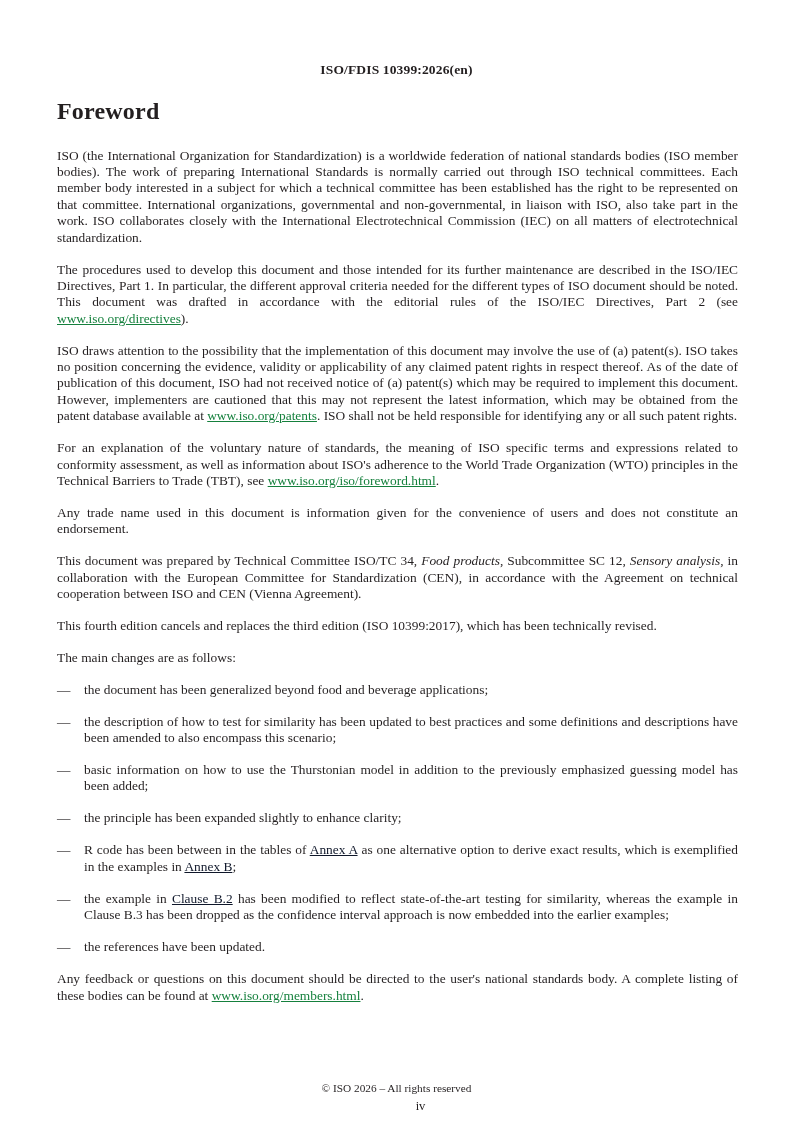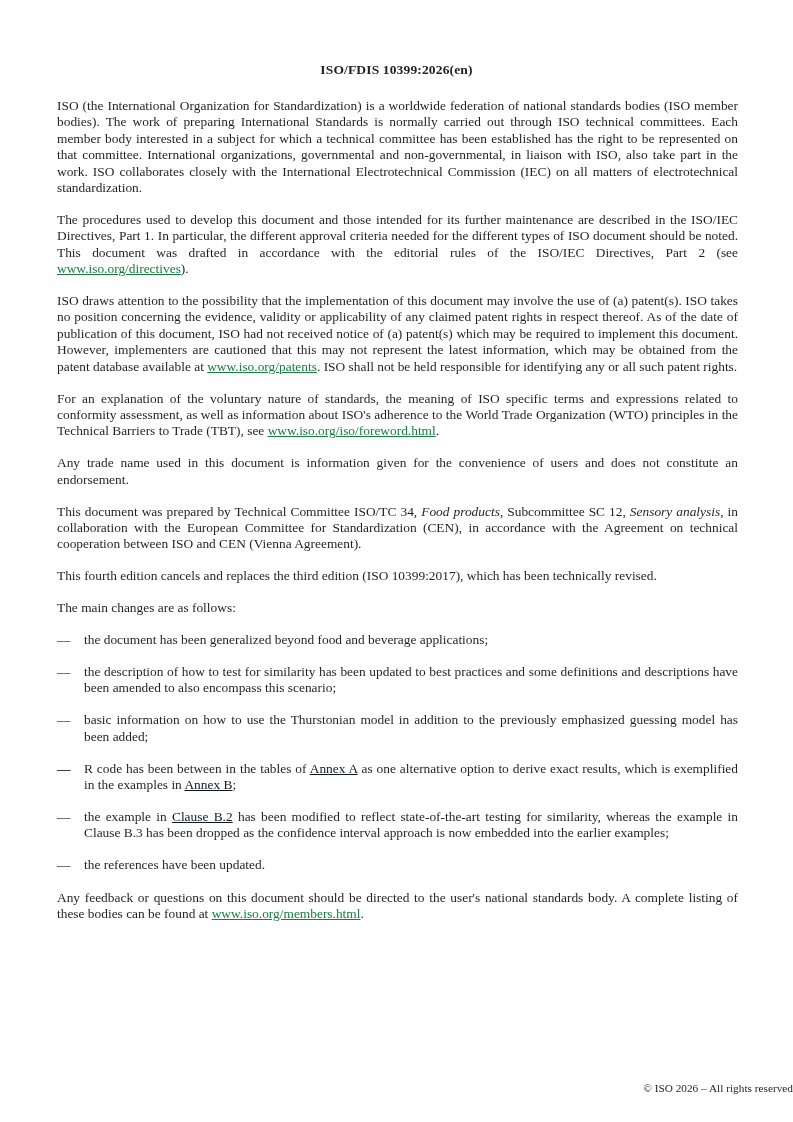--- a/index.html
+++ b/index.html
@@ -86,21 +86,21 @@
   a.xref {
     color: #0f172a;
     text-decoration: underline;
     text-underline-offset: 1px;
   }
   i, .ital { font-style: italic; }
   .footer {
     position: absolute;
     left: 0;
     width: 793px;
-    text-align: right;
+    text-align: center;
     color: #231f20;
   }
   .footer-copyright {
     top: 1066px;
     font-size: 11.3px;
   }
   .footer-pagenum {
     top: 1083px;
     font-size: 12.5px;
     margin-left: 24px;
@@ -108,20 +108,21 @@
 </style>
 </head>
 <body>
 
 <div class="page">
 
   <div class="doc-header">ISO/FDIS 10399:2026(en)</div>
 
   <div class="content">
 
+    <h1 class="foreword">Foreword</h1>
 
     <p class="para">ISO (the International Organization for Standardization) is a worldwide federation of national standards bodies (ISO member bodies). The work of preparing International Standards is normally carried out through ISO technical committees. Each member body interested in a subject for which a technical committee has been established has the right to be represented on that committee. International organizations, governmental and non-governmental, in liaison with ISO, also take part in the work. ISO collaborates closely with the International Electrotechnical Commission (IEC) on all matters of electrotechnical standardization.</p>
 
     <p class="para"><span>The procedures used to develop this document and those intended for its further maintenance are described in the ISO/IEC Directives, Part 1. In particular, the different approval criteria needed for the different types of ISO document should be noted. This document was drafted in accordance with the editorial rules of the ISO/IEC Directives, Part 2 (see </span><a class="link" href="#">www.iso.org/directives</a><span>).</span></p>
 
     <p class="para"><span>ISO draws attention to the possibility that the implementation of this document may involve the use of (a) patent(s). ISO takes no position concerning the evidence, validity or applicability of any claimed patent rights in respect thereof. As of the date of publication of this document, ISO had not received notice of (a) patent(s) which may be required to implement this document. However, implementers are cautioned that this may not represent the latest information, which may be obtained from the patent database available at </span><a class="link" href="#">www.iso.org/patents</a><span>. ISO shall not be held responsible for identifying any or all such patent rights.</span></p>
 
     <p class="para"><span>For an explanation of the voluntary nature of standards, the meaning of ISO specific terms and expressions related to conformity assessment, as well as information about ISO's adherence to the World Trade Organization (WTO) principles in the Technical Barriers to Trade (TBT), see </span><a class="link" href="#">www.iso.org/iso/foreword.html</a><span>.</span></p>
 
     <p class="para">Any trade name used in this document is information given for the convenience of users and does not constitute an endorsement.</p>
@@ -144,20 +145,21 @@
         <span>the description of how to test for similarity has been updated to best practices and some definitions and descriptions have been amended to also encompass this scenario;</span>
       </li>
 
       <li>
         <span class="dash">—</span>
         <span>basic information on how to use the Thurstonian model in addition to the previously emphasized guessing model has been added;</span>
       </li>
 
       <li>
         <span class="dash">—</span>
+        <span>the principle has been expanded slightly to enhance clarity;</span>
       </li>
 
       <li>
         <span class="dash">—</span>
         <span>R code has been between in the tables of </span><a class="xref" href="#">Annex A</a><span> as one alternative option to derive exact results, which is exemplified in the examples in </span><a class="xref" href="#">Annex B</a><span>;</span>
       </li>
 
       <li>
         <span class="dash">—</span>
         <span>the example in </span><a class="xref" href="#">Clause B.2</a><span> has been modified to reflect state-of-the-art testing for similarity, whereas the example in Clause B.3 has been dropped as the confidence interval approach is now embedded into the earlier examples;</span>

